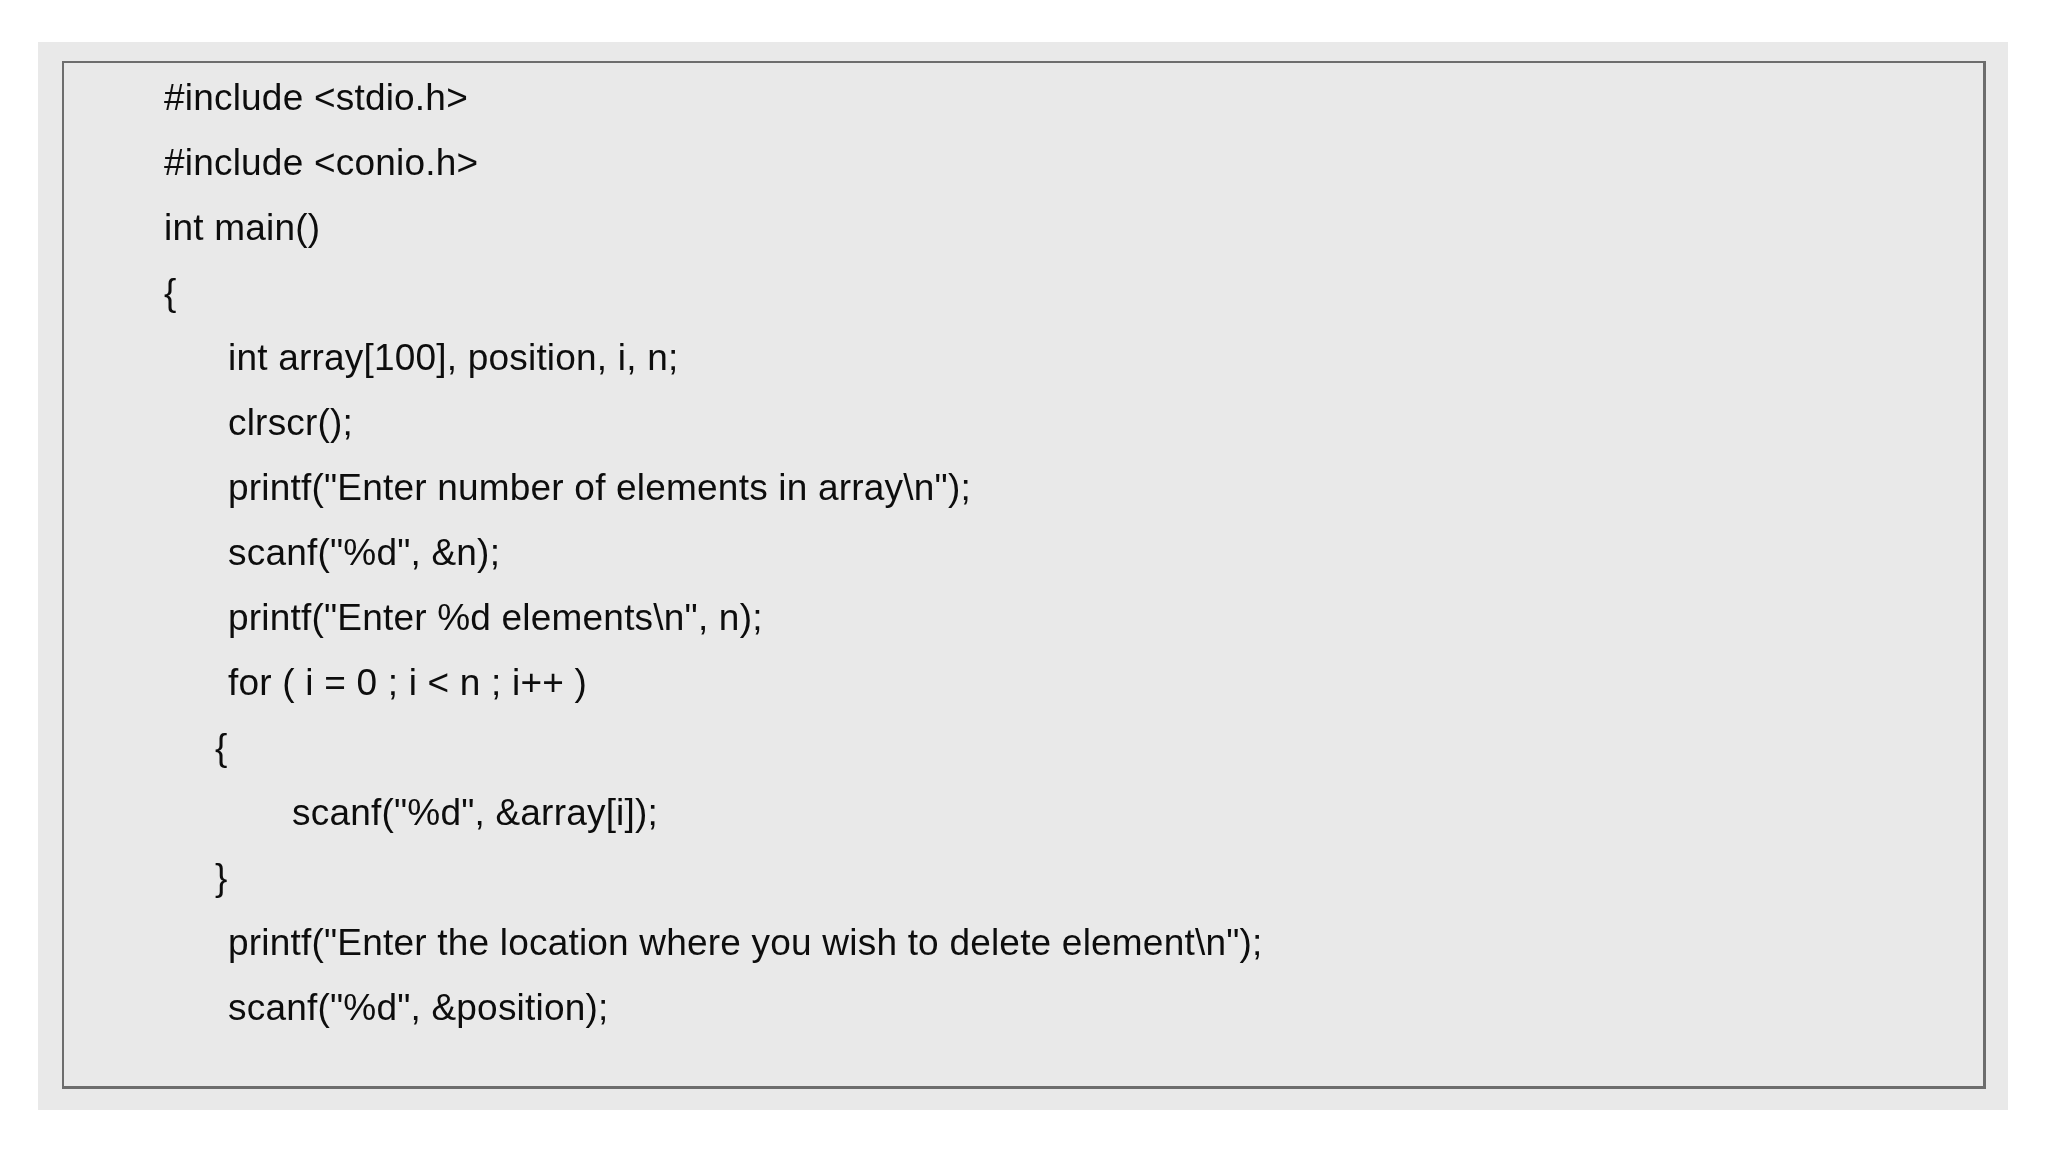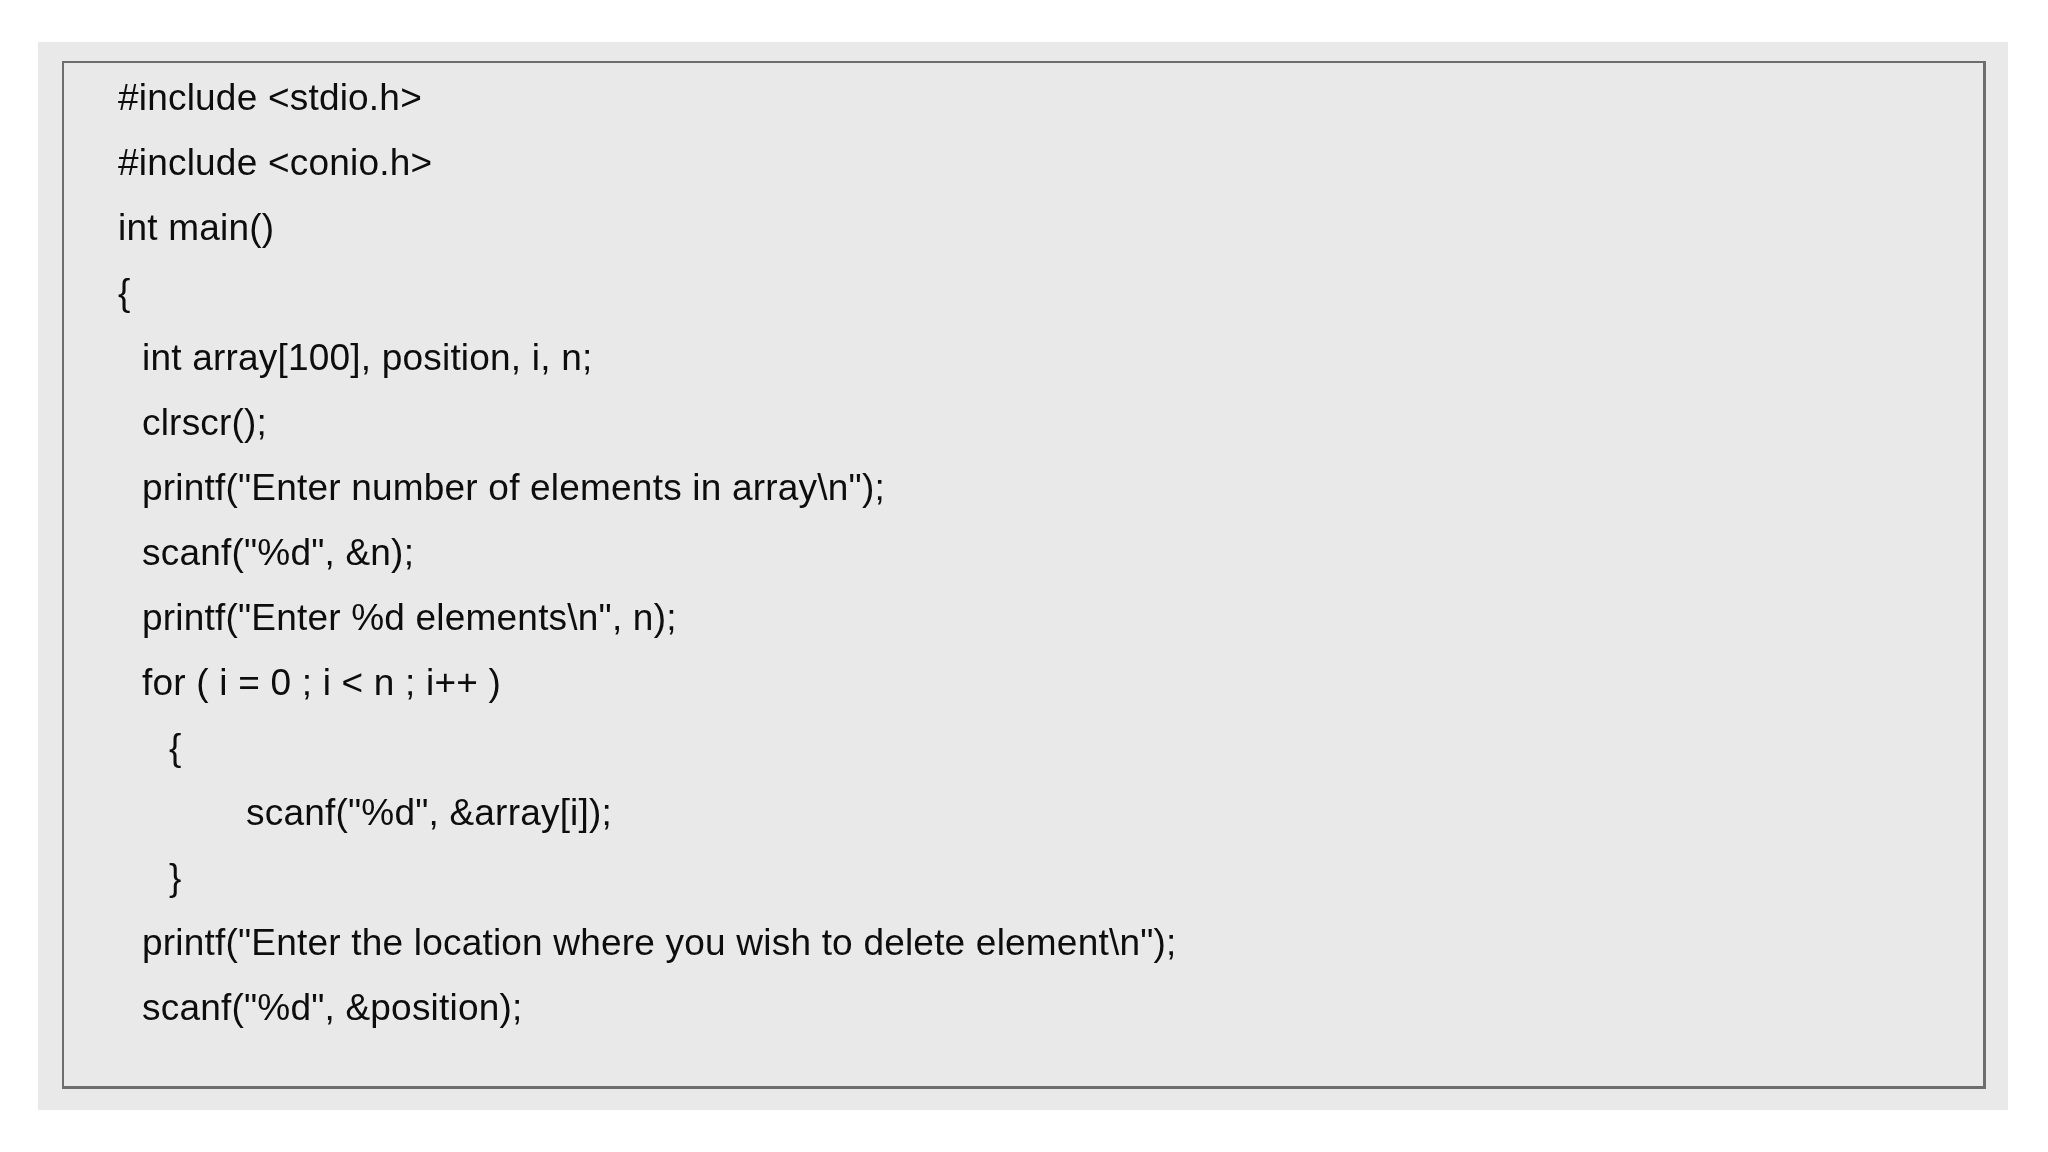--- a/index.html
+++ b/index.html
@@ -30,30 +30,30 @@
     top: 19px;
     width: 1924px;
     height: 1028px;
     background: #e9e9e9;
     border: 2px solid #6d6d6d;
     border-bottom-width: 3px;
     border-right-width: 3px;
     overflow: hidden;
   }
   .code {
-    padding: 2px 0 0 54px;
+    padding: 2px 0 0 100px;
     color: #0d0d0d;
     font-size: 37px;
     line-height: 65px;
     white-space: pre;
     letter-spacing: 0.2px;
   }
   .code-line { height: 65px; }
   .indent-0 { margin-left: 0; }
-  .indent-1 { margin-left: 24px; }
+  .indent-1 { margin-left: 64px; }
   .indent-2 { margin-left: 51px; }
   .indent-3 { margin-left: 128px; }
 </style>
 </head>
 <body>
 
 <div class="stage">
   <div class="panel">
     <div class="codebox">
       <div class="code" id="code-container"><div class="code-line indent-0">#include &lt;stdio.h&gt;</div><div class="code-line indent-0">#include &lt;conio.h&gt;</div><div class="code-line indent-0">int main()</div><div class="code-line indent-0">{</div><div class="code-line indent-1">int array[100], position, i, n;</div><div class="code-line indent-1">clrscr();</div><div class="code-line indent-1">printf("Enter number of elements in array\n");</div><div class="code-line indent-1">scanf("%d", &amp;n);</div><div class="code-line indent-1">printf("Enter %d elements\n", n);</div><div class="code-line indent-1">for ( i = 0 ; i &lt; n ; i++ )</div><div class="code-line indent-2">{</div><div class="code-line indent-3">scanf("%d", &amp;array[i]);</div><div class="code-line indent-2">}</div><div class="code-line indent-1">printf("Enter the location where you wish to delete element\n");</div><div class="code-line indent-1">scanf("%d", &amp;position);</div></div>

